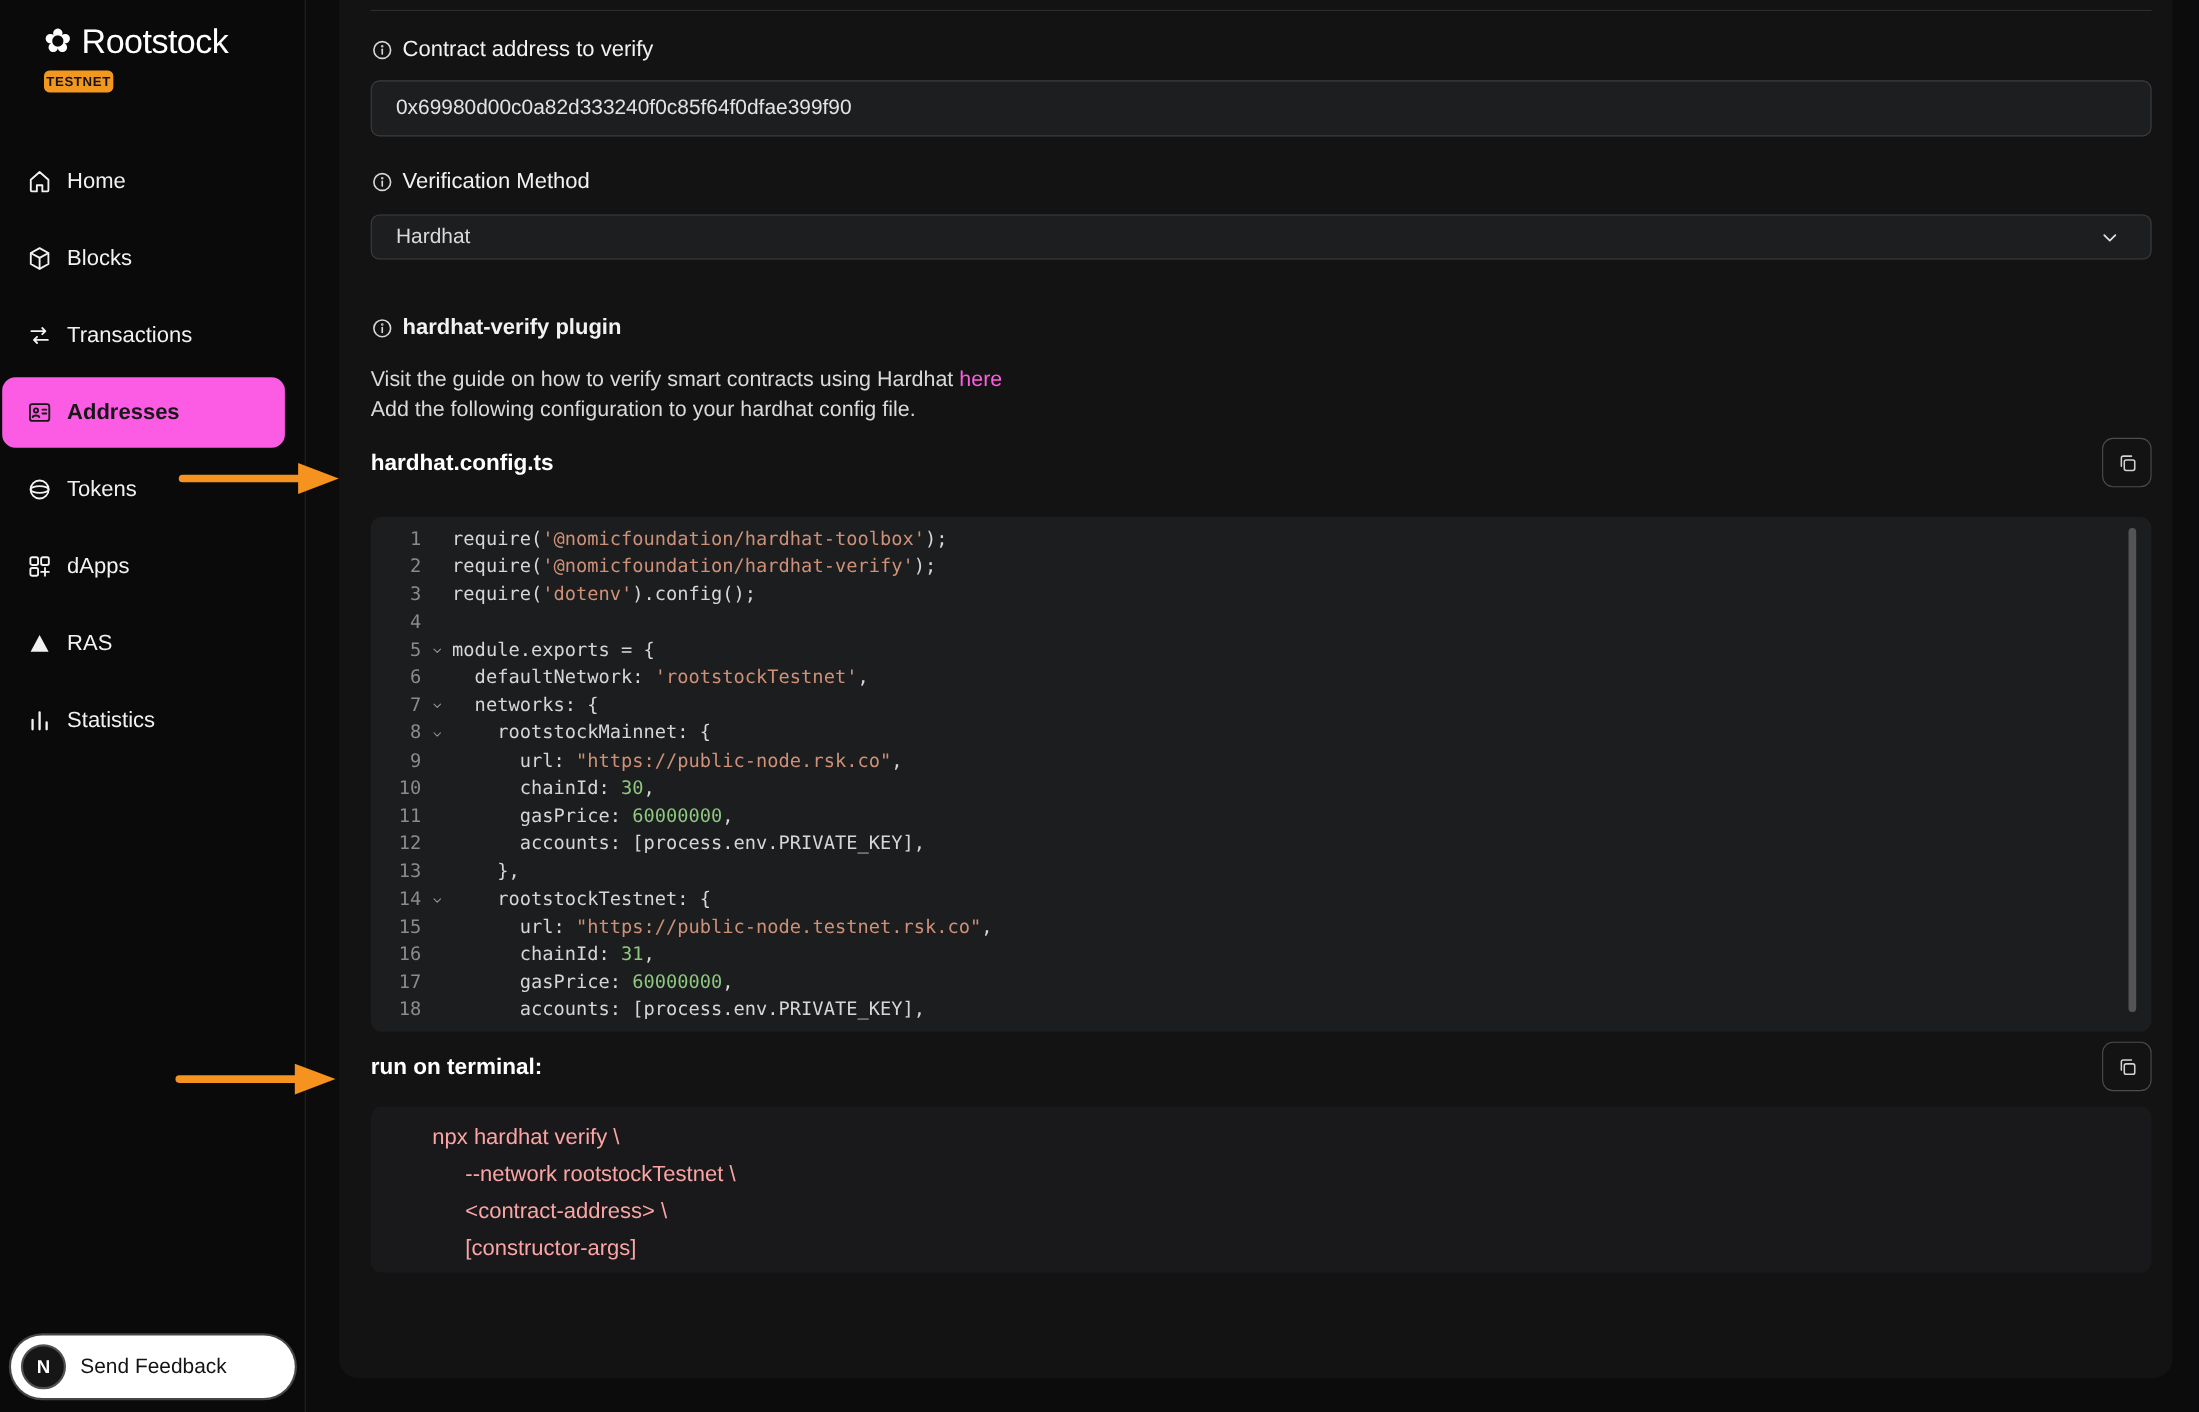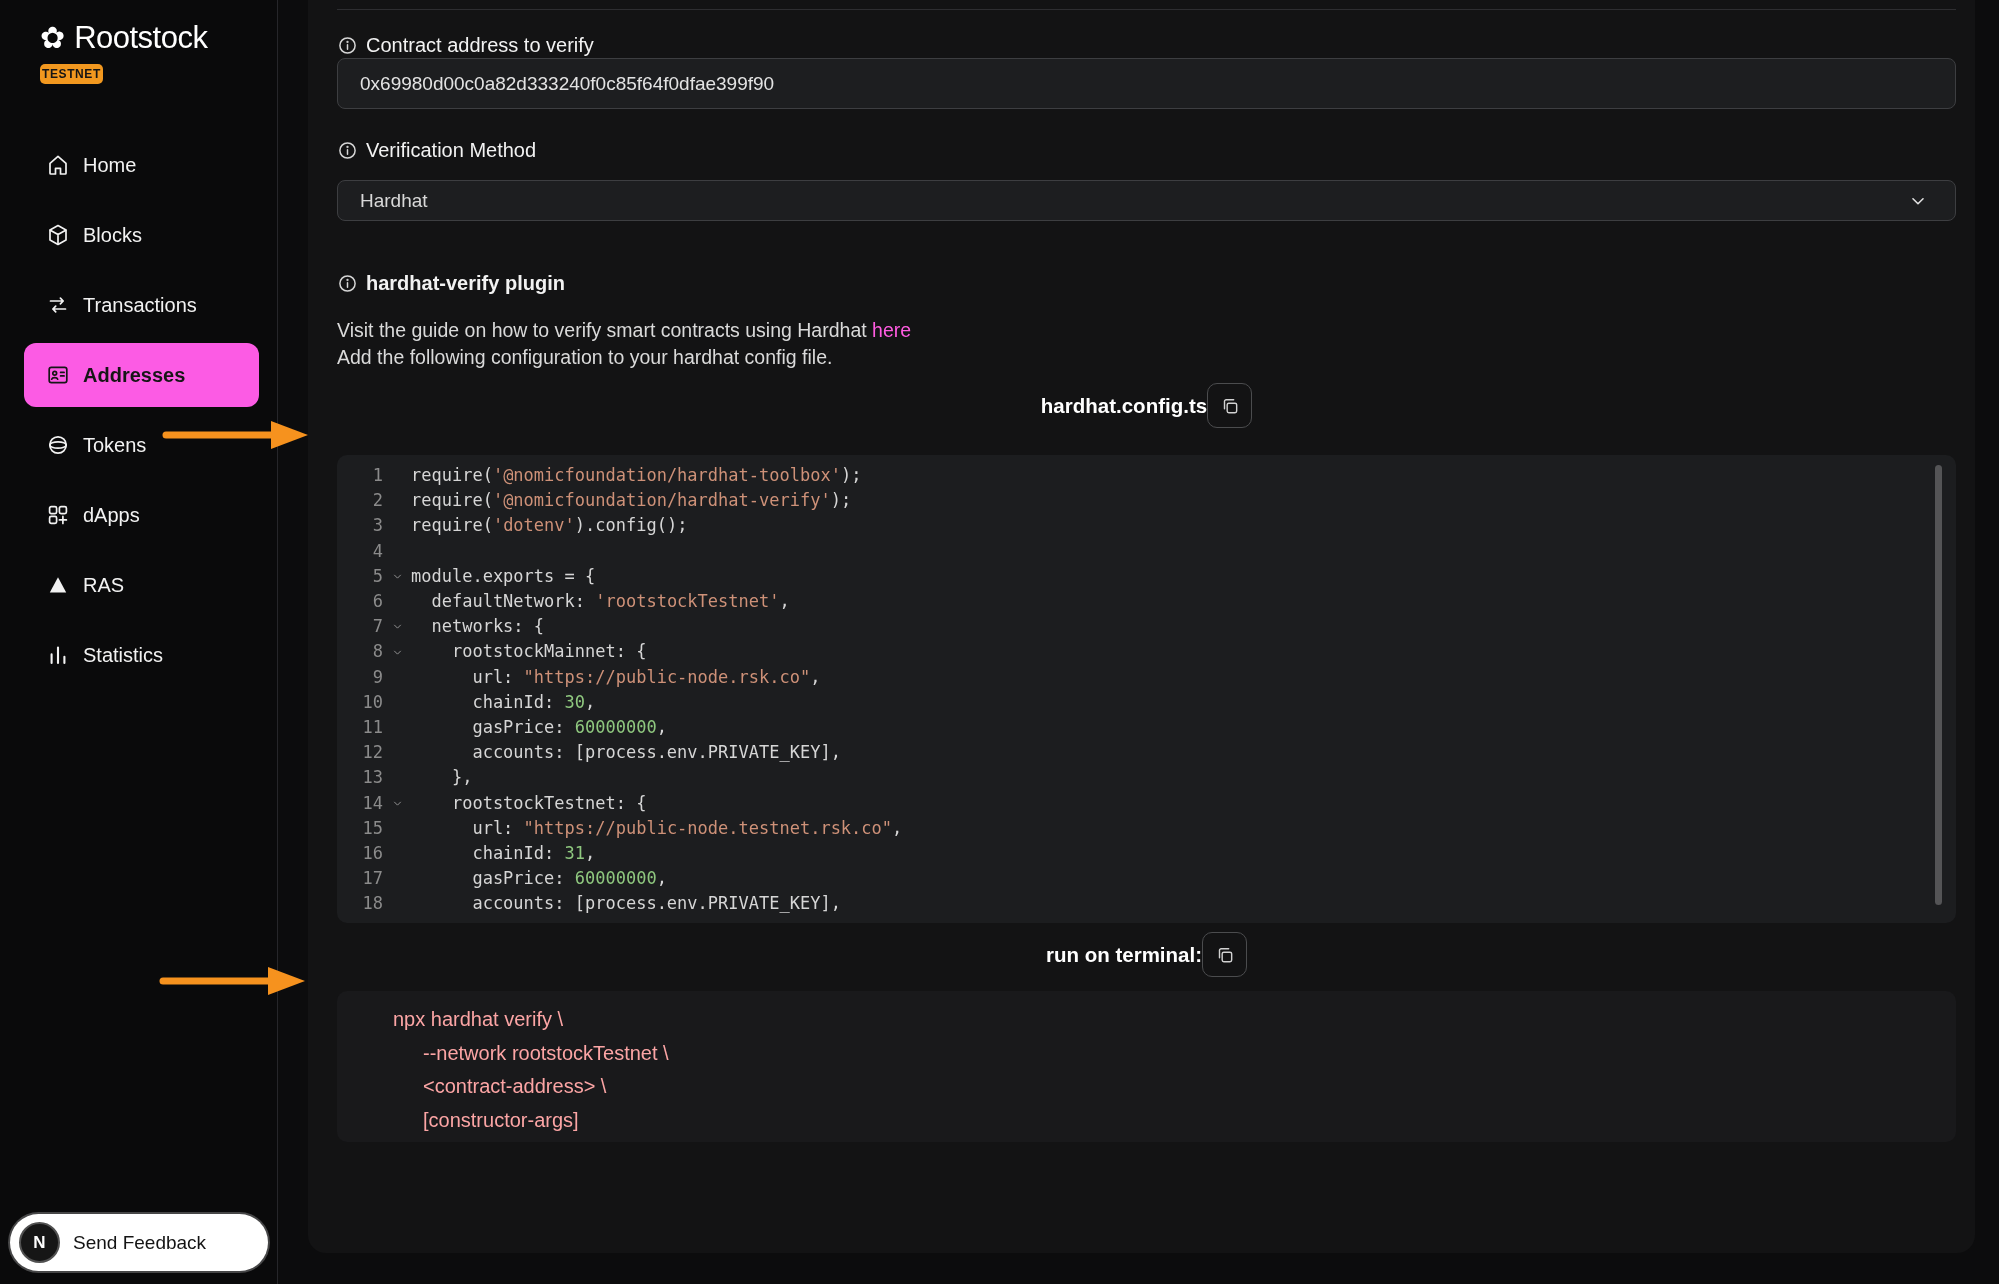--- a/index.html
+++ b/index.html
@@ -18,21 +18,21 @@
   }
   
   .sidebar{position:absolute;left:0;top:0;width:278px;height:100%;
     background:#0a0a0b;border-right:1px solid #26262a;z-index:2}
   .brand{padding:20px 0 0 40px}
   .brand-row{display:flex;align-items:center;gap:9px}
   .logo{font-size:30px;color:#fff;line-height:1}
   .brand-name{font-size:31px;font-weight:400;color:#fff;letter-spacing:-0.5px}
   .badge{display:inline-block;margin-top:8px;background:var(--orange);color:#151515;
     font-size:12px;font-weight:700;letter-spacing:.6px;padding:3px 2px;border-radius:5px}
-  .nav{position:absolute;top:133px;left:24px;right:18px}
+  .nav{position:absolute;top:133px;left:2px;right:18px}
   .nav-item{height:64px;display:flex;align-items:center;gap:13px;padding-left:22px;
     border-radius:12px;margin-bottom:6px;color:#f2f2f2;cursor:pointer}
   .nav-icon{width:24px;height:24px;display:flex;flex:0 0 24px}
   .nav-icon svg{width:24px;height:24px}
   .nav-label{font-size:20px}
   .nav-item.active{background:var(--pink);color:#161616}
   .nav-item.active .nav-label{font-weight:600}
   .feedback{position:absolute;left:10px;bottom:13px;width:258px;height:57px;border-radius:29px;
     background:#fff;border:none;display:flex;align-items:center;gap:13px;padding-left:9px;
     cursor:pointer;font-family:inherit;box-shadow:0 0 0 2px rgba(255,255,255,.25)}
@@ -41,33 +41,33 @@
   .fb-label{font-size:19px;color:#141414;font-weight:500}
   
   .main{position:absolute;left:278px;top:0;right:0;bottom:0}
   .card{margin:0 24px 0 30px;background:#131314;border-radius:0 0 18px 18px;
     padding:9px 19px 85px 29px;height:1253px;position:relative}
   .topline{height:1px;background:#2e2e31}
   .field-label{display:flex;align-items:center;gap:8px;font-size:20px;font-weight:500;
     color:#f2f2f2;height:26px}
   .info{display:flex}
   .info svg{width:21px;height:21px;color:#d6d6d6}
-  .text-input{display:block;width:100%;height:51px;background:#1d1e20;
+  .text-input{display:block;width:100%;height:51px;margin-top:15px;background:#1d1e20;
     border:1px solid #3d3e41;border-radius:8px;color:#e3e3e3;font-size:19px;padding:0 22px;
     font-family:inherit;outline:none}
   .select{width:100%;height:41px;margin-top:17px;background:#1d1e20;border:1px solid #3d3e41;
     border-radius:8px;display:flex;align-items:center;justify-content:space-between;
     padding:0 26px 0 22px;font-size:19px;color:#d9d9d9;cursor:pointer}
   .chev{display:flex}
   .chev svg{width:22px;height:22px;color:#e2e2e2}
   .plugin-title{font-weight:600}
   .guide{margin-top:21px;font-size:19.5px;line-height:27px;color:#dadada}
   .guide2{font-size:19.5px;line-height:27px;color:#dadada}
   .link{color:var(--link);cursor:pointer;text-decoration:none}
-  .row{display:flex;align-items:center;justify-content:center;height:45px}
+  .row{display:flex;align-items:center;justify-content:space-between;height:45px}
   .row-config{margin-top:12px}
   .row-terminal{margin-top:9px}
   .filename{font-size:20.5px;font-weight:600;color:#fff;font-family:inherit}
   .copy-btn{width:45px;height:45px;border-radius:10px;border:1px solid #4b4c4e;background:transparent;
     color:#d2d2d2;display:flex;align-items:center;justify-content:center;cursor:pointer}
   .copy-btn svg{width:20px;height:20px}
   .codeblock{margin-top:27px;height:468px;background:#1c1d1f;border-radius:10px;position:relative;
     overflow:hidden;padding:8px 0 0 8px;
     font-family:"DejaVu Sans Mono",monospace;font-size:17px;line-height:25.2px}
   .code-row{display:flex;white-space:pre}

